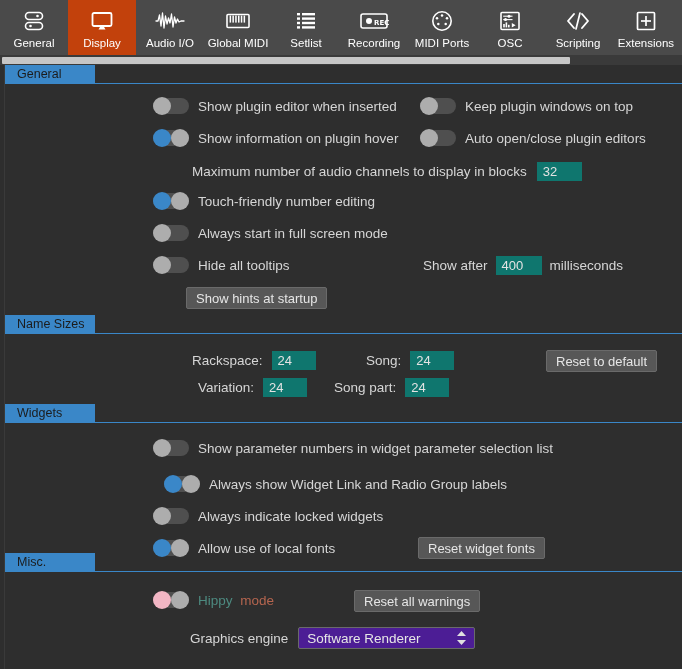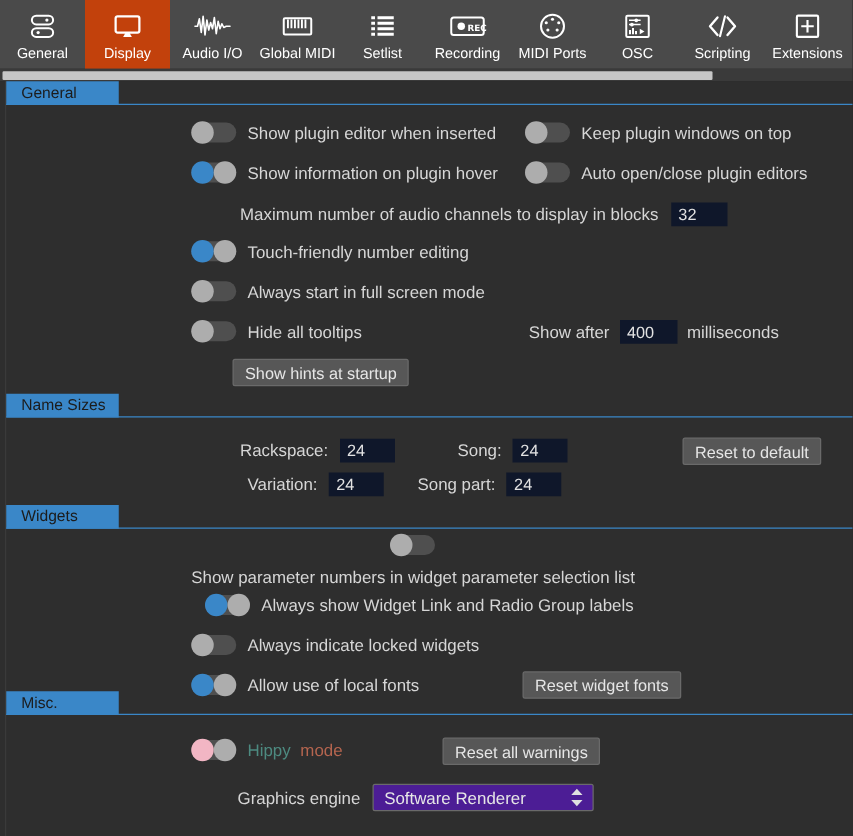--- a/index.html
+++ b/index.html
@@ -158,21 +158,21 @@
     gap: 9px;
   }
   .opt-label {
     font-size: 13.5px;
     color: #d6d6d6;
     white-space: nowrap;
   }
 
   
   .numfield {
-    background: #0f172a;
+    background: #0f766e;
     color: #e3e3e3;
     font-size: 13px;
     height: 19px;
     line-height: 19px;
     padding: 0 6px;
     box-sizing: border-box;
     cursor: text;
     white-space: nowrap;
   }
   .btn {
@@ -476,21 +476,21 @@
     <div class="btn abs" style="left:546px; top:16px;">Reset to default</div>
   </div>
 
   <div class="sect-head" style="position:absolute;left:0;top:339px;width:682px;">
     <div class="sect-tab">Widgets</div>
     <div class="sect-rule"></div>
   </div>
 
   <div class="sect-body" style="position:absolute;left:0;top:358px;width:682px;height:130px;">
 
-    <div class="opt-row" style="left:153px; top:4px;flex-direction:column;">
+    <div class="opt-row" style="left:153px; top:16px;">
       <span class="toggle off">
         <span class="track"></span>
           <span class="knob"></span>
       </span>
       <span class="opt-label">Show parameter numbers in widget parameter selection list</span>
     </div>
 
     <div class="opt-row" style="left:164px; top:52px;">
       <span class="toggle on">
         <span class="track"></span>

